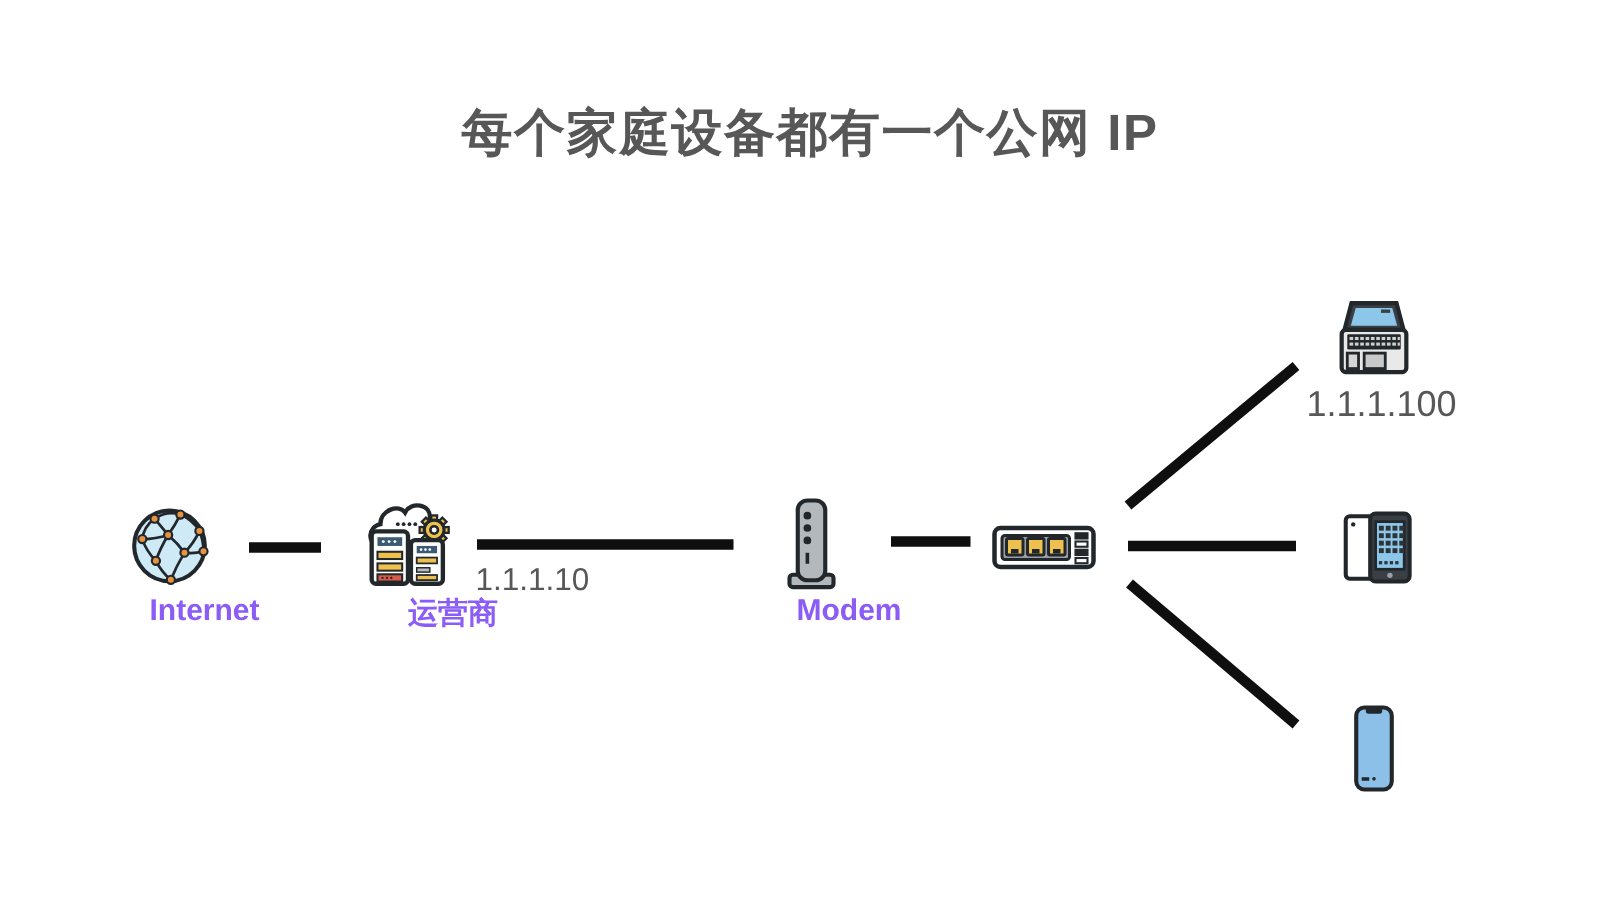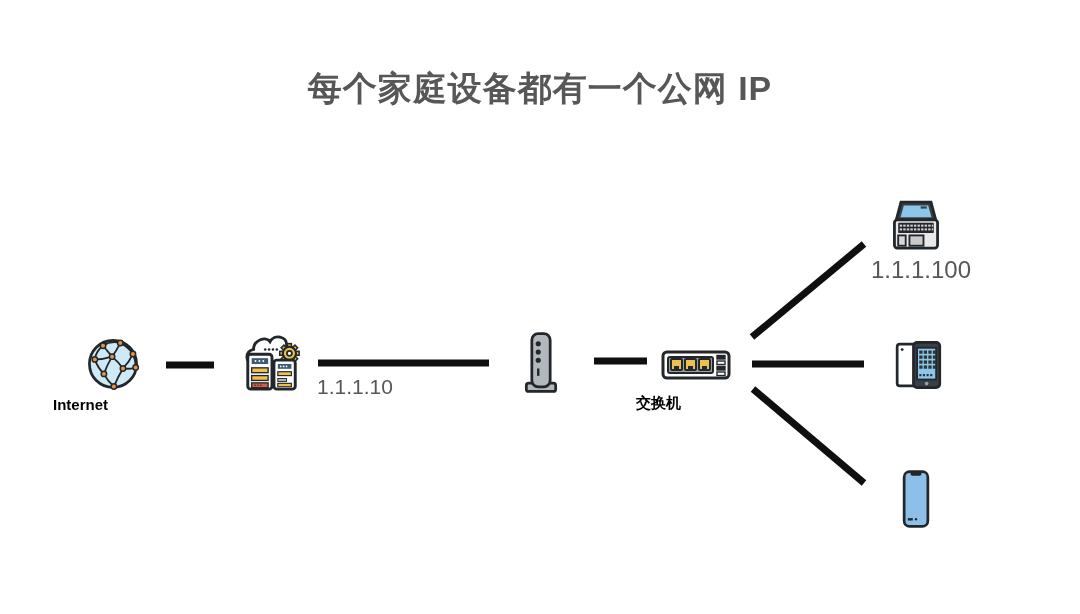--- a/index.html
+++ b/index.html
@@ -7,22 +7,22 @@
     position:relative;width:1080px;height:614px;background:#ffffff;
     font-family:"Liberation Sans","DejaVu Sans",sans-serif;overflow:hidden;margin-top:28px;
   }
   .title{
     position:absolute;left:0;top:38px;width:100%;text-align:center;
     font-size:34px;font-weight:700;color:#575757;letter-spacing:1px;
   }
   .connector-layer{position:absolute;left:0;top:0;width:1080px;height:614px;}
   .icon{position:absolute;display:block;}
   .node-label{
-    position:absolute;width:120px;text-align:left;
-    font-size:15px;font-weight:700;color:#000000;
+    position:absolute;width:120px;text-align:right;
+    font-size:20px;font-weight:700;color:#8b5cf6;
   }
   .ip-label{
     position:absolute;width:120px;text-align:center;
     font-size:24px;font-weight:400;color:#575757;
   }
   .wan-ip-label{
     position:absolute;left:317px;top:347px;
     font-size:21px;font-weight:400;color:#575757;text-align:right;
   }
 </style>
@@ -113,51 +113,52 @@
     <circle cx="15" cy="30" r="1" fill="#fff"></circle>
       <circle cx="19" cy="30" r="1" fill="#fff"></circle>
       <circle cx="23" cy="30" r="1" fill="#fff"></circle>
     <rect x="11" y="37" width="17" height="5" fill="#eec04d" stroke="#22272b" stroke-width="1.4"></rect>
     <rect x="11" y="45" width="17" height="5" fill="#eec04d" stroke="#22272b" stroke-width="1.4"></rect>
     <rect x="11" y="52.5" width="17" height="5" fill="#d95b4a" stroke="#22272b" stroke-width="1.4"></rect>
     <circle cx="14.5" cy="55" r="0.8" fill="#22272b"></circle>
       <circle cx="17.5" cy="55" r="0.8" fill="#22272b"></circle>
       <circle cx="20.5" cy="55" r="0.8" fill="#22272b"></circle>
   </svg>
+  <div class="node-label" style="left:212px;top:367px">运营商</div>
 
   <div class="wan-ip-label">1.1.1.10</div>
 
   <svg class="icon" style="left:519px;top:302px" width="44" height="66" viewBox="0 0 44 72">
     <rect x="6" y="58" width="32" height="9" rx="2.5" fill="#b3b8bd" stroke="#22272b" stroke-width="3"></rect>
     <rect x="12" y="4" width="20" height="58" rx="7" fill="#b3b8bd" stroke="#22272b" stroke-width="3"></rect>
     <circle cx="19" cy="15" r="2.8" fill="#22272b"></circle>
     <circle cx="19" cy="24" r="2.8" fill="#22272b"></circle>
     <circle cx="19" cy="33" r="2.8" fill="#22272b"></circle>
     <line x1="19" y1="42" x2="19" y2="50" stroke="#22272b" stroke-width="2.6"></line>
   </svg>
+  <div class="node-label" style="left:481px;top:368px">Modem</div>
 
   <svg class="icon" style="left:660px;top:317px" width="72" height="40" viewBox="0 0 72 40">
     <rect x="3" y="7" width="66" height="26" rx="4" fill="#fff" stroke="#22272b" stroke-width="3"></rect>
     <rect x="8" y="12" width="45" height="16" rx="2" fill="#9aa0a6" stroke="#22272b" stroke-width="2"></rect>
     <g>
       <rect x="11" y="14" width="11" height="11" rx="1" fill="#eec04d" stroke="#22272b" stroke-width="2"></rect>
       <rect x="14" y="21" width="5" height="3" fill="#22272b"></rect>
       <rect x="25" y="14" width="11" height="11" rx="1" fill="#eec04d" stroke="#22272b" stroke-width="2"></rect>
       <rect x="28" y="21" width="5" height="3" fill="#22272b"></rect>
       <rect x="39" y="14" width="11" height="11" rx="1" fill="#eec04d" stroke="#22272b" stroke-width="2"></rect>
       <rect x="42" y="21" width="5" height="3" fill="#22272b"></rect>
     </g>
     <g stroke="#22272b" stroke-width="1.4">
       <rect x="57" y="10.5" width="8" height="3.5" fill="#22272b"></rect>
       <rect x="57" y="16" width="8" height="3.5" fill="#fff"></rect>
       <rect x="57" y="21.5" width="8" height="3.5" fill="#22272b"></rect>
       <rect x="57" y="27" width="8" height="3.5" fill="#fff"></rect>
     </g>
   </svg>
-  <div class="node-label" style="left:636px;top:366px">交换机</div>
 
   <svg class="icon" style="left:886px;top:170px" width="60" height="57" viewBox="0 0 64 58">
     <path d="M16,3 L48,3 L53,22 L11,22 Z" fill="#3a3f45" stroke="#22272b" stroke-width="3"></path>
     <path d="M19,6.5 L45,6.5 L48.5,19 L15.5,19 Z" fill="#8cc6e8"></path>
     <rect x="37" y="7.5" width="6.5" height="2.4" fill="#3a3f45"></rect>
     <rect x="9" y="22" width="46" height="30" rx="3" fill="#e9e9e9" stroke="#22272b" stroke-width="3"></rect>
     <rect x="13" y="25" width="38" height="11" rx="1" fill="#22272b"></rect>
     <g fill="#cfcfcf">
       <rect x="14.6" y="27" width="2.6" height="2.2"></rect>
         <rect x="18.4" y="27" width="2.6" height="2.2"></rect>

